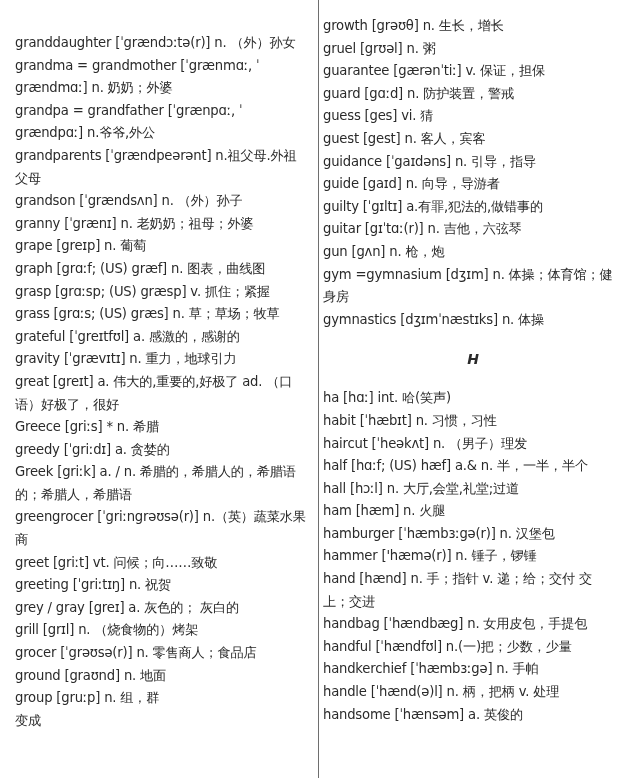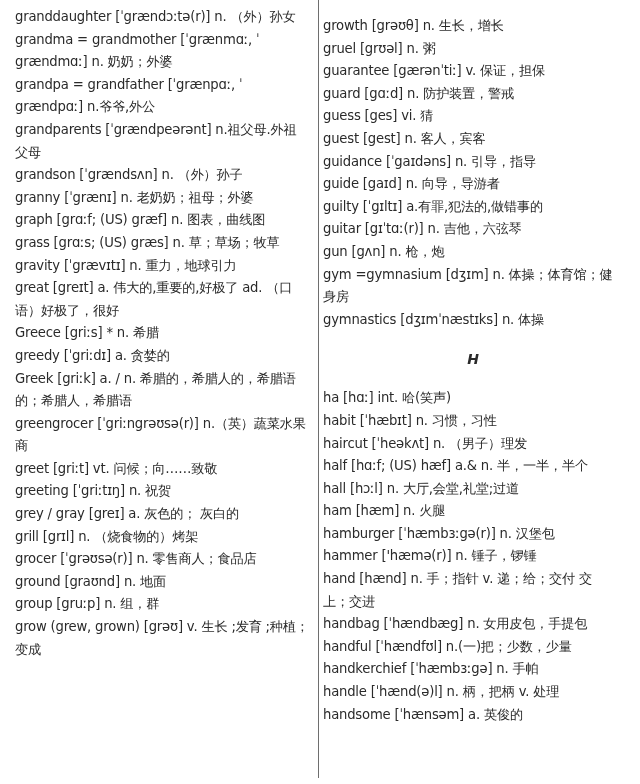--- a/index.html
+++ b/index.html
@@ -1,19 +1,19 @@
 <!DOCTYPE html>
 <html><head>
 <meta charset="utf-8">
 <style>
   html, body { margin:0; padding:0; background:#ffffff; }
   body { width:640px; height:784px; position:relative; overflow:hidden;
          font-family:"DejaVu Sans","Liberation Sans",sans-serif; color:#2a2a2a; }
   .col { position:absolute; top:6px; }
-  .col-left { left:15px; width:298px; }
+  .col-left { left:15px; width:298px;margin-top:26px; }
   .col-right { left:323px; width:300px;margin-top:9px; }
   .divider { position:absolute; left:318px; top:0; width:1px; height:778px; background:#6e6e6e; }
   .line { font-size:13.2px; line-height:22.6px; height:22.6px; white-space:nowrap; letter-spacing:-0.2px; }
   .heading { text-align:center; font-weight:bold; font-style:italic; font-size:14px;
              height:56px; line-height:56px; padding-top:0px; }
 </style>
 </head>
 <body>
 
 <div class="divider"></div>
@@ -21,39 +21,41 @@
 <div class="col col-left">
   <div class="line">granddaughter [ˈgrændɔːtə(r)]  n. （外）孙女</div>
   <div class="line">grandma = grandmother [ˈgrænmɑː, ˈ</div>
   <div class="line">grændmɑː] n. 奶奶；外婆</div>
   <div class="line">grandpa = grandfather [ˈgrænpɑː, ˈ</div>
   <div class="line">grændpɑː] n.爷爷,外公</div>
   <div class="line">grandparents [ˈgrændpeərənt] n.祖父母.外祖</div>
   <div class="line">父母</div>
   <div class="line">grandson [ˈgrændsʌn] n. （外）孙子</div>
   <div class="line">granny [ˈgrænɪ] n. 老奶奶；祖母；外婆</div>
+  <div class="line">grape [greɪp] n. 葡萄</div>
   <div class="line">graph [grɑːf; (US) græf] n. 图表，曲线图</div>
+  <div class="line">grasp [grɑːsp; (US) græsp] v. 抓住；紧握</div>
   <div class="line">grass [grɑːs; (US) græs] n. 草；草场；牧草</div>
+  <div class="line">grateful [ˈgreɪtfʊl] a. 感激的，感谢的</div>
   <div class="line">gravity [ˈgrævɪtɪ] n. 重力，地球引力</div>
   <div class="line">great [greɪt] a. 伟大的,重要的,好极了  ad. （口</div>
   <div class="line">语）好极了，很好</div>
   <div class="line">Greece [griːs] * n. 希腊</div>
   <div class="line">greedy [ˈgriːdɪ] a. 贪婪的</div>
   <div class="line">Greek [griːk] a. / n. 希腊的，希腊人的，希腊语</div>
   <div class="line">的；希腊人，希腊语</div>
   <div class="line">greengrocer [ˈgriːngrəʊsə(r)] n.（英）蔬菜水果</div>
   <div class="line">商</div>
   <div class="line">greet [griːt]  vt. 问候；向……致敬</div>
   <div class="line">greeting [ˈgriːtɪŋ] n. 祝贺</div>
   <div class="line">grey / gray [greɪ] a. 灰色的；  灰白的</div>
   <div class="line">grill [grɪl] n. （烧食物的）烤架</div>
   <div class="line">grocer [ˈgrəʊsə(r)]  n. 零售商人；食品店</div>
   <div class="line">ground [graʊnd] n. 地面</div>
   <div class="line">group [gruːp]  n. 组，群</div>
-  <div class="line">grow (grew, grown) [grəʊ] v. 生长 ;发育 ;种植；</div>
   <div class="line">变成</div>
 </div>
 
 <div class="col col-right">
   <div class="line">growth [grəʊθ] n. 生长，增长</div>
   <div class="line">gruel [grʊəl] n. 粥</div>
   <div class="line">guarantee [gærənˈtiː] v. 保证，担保</div>
   <div class="line">guard [gɑːd] n. 防护装置，警戒</div>
   <div class="line">guess [ges] vi. 猜</div>
   <div class="line">guest [gest] n. 客人，宾客</div>

